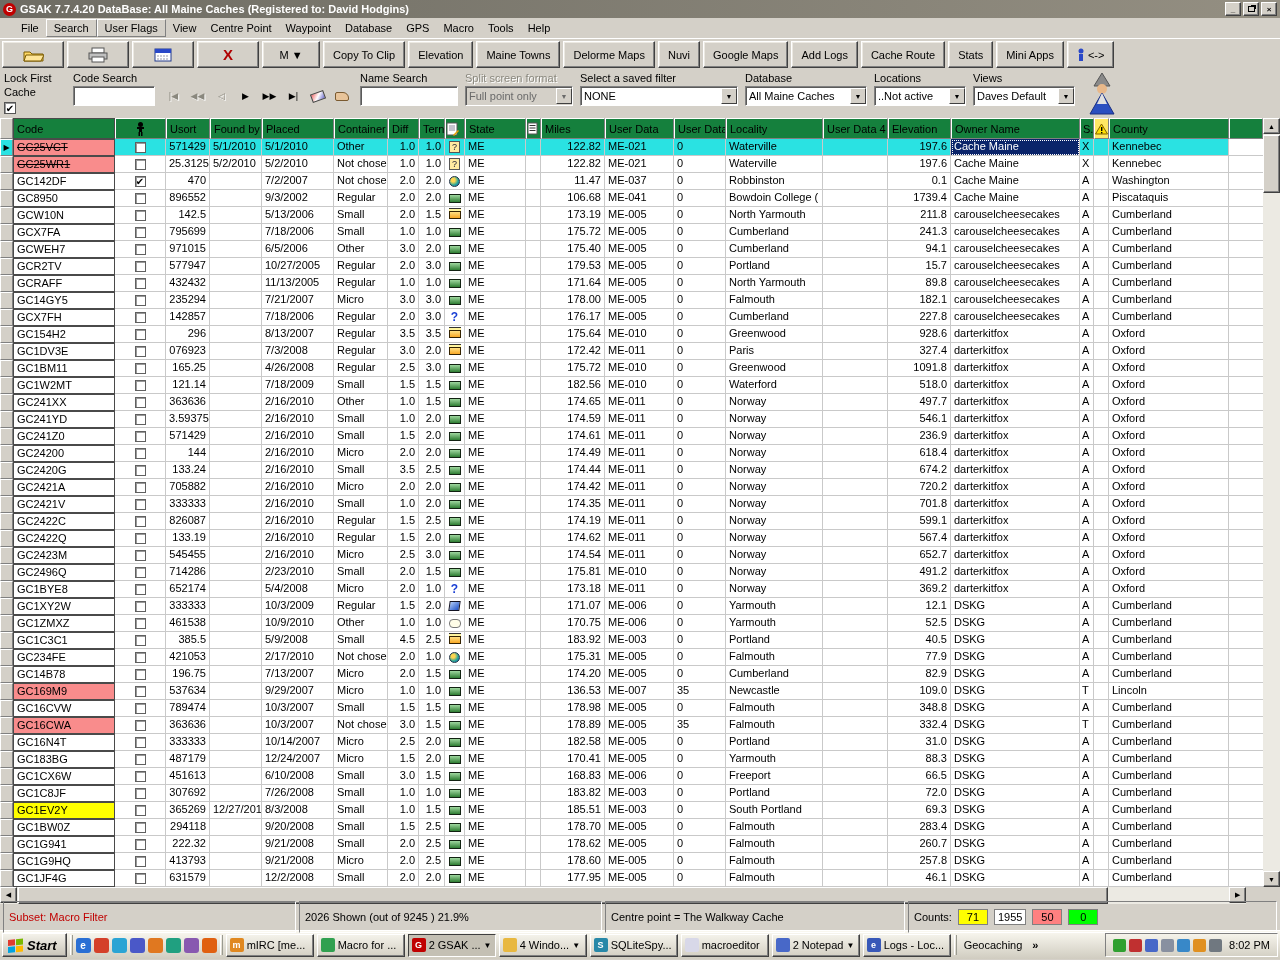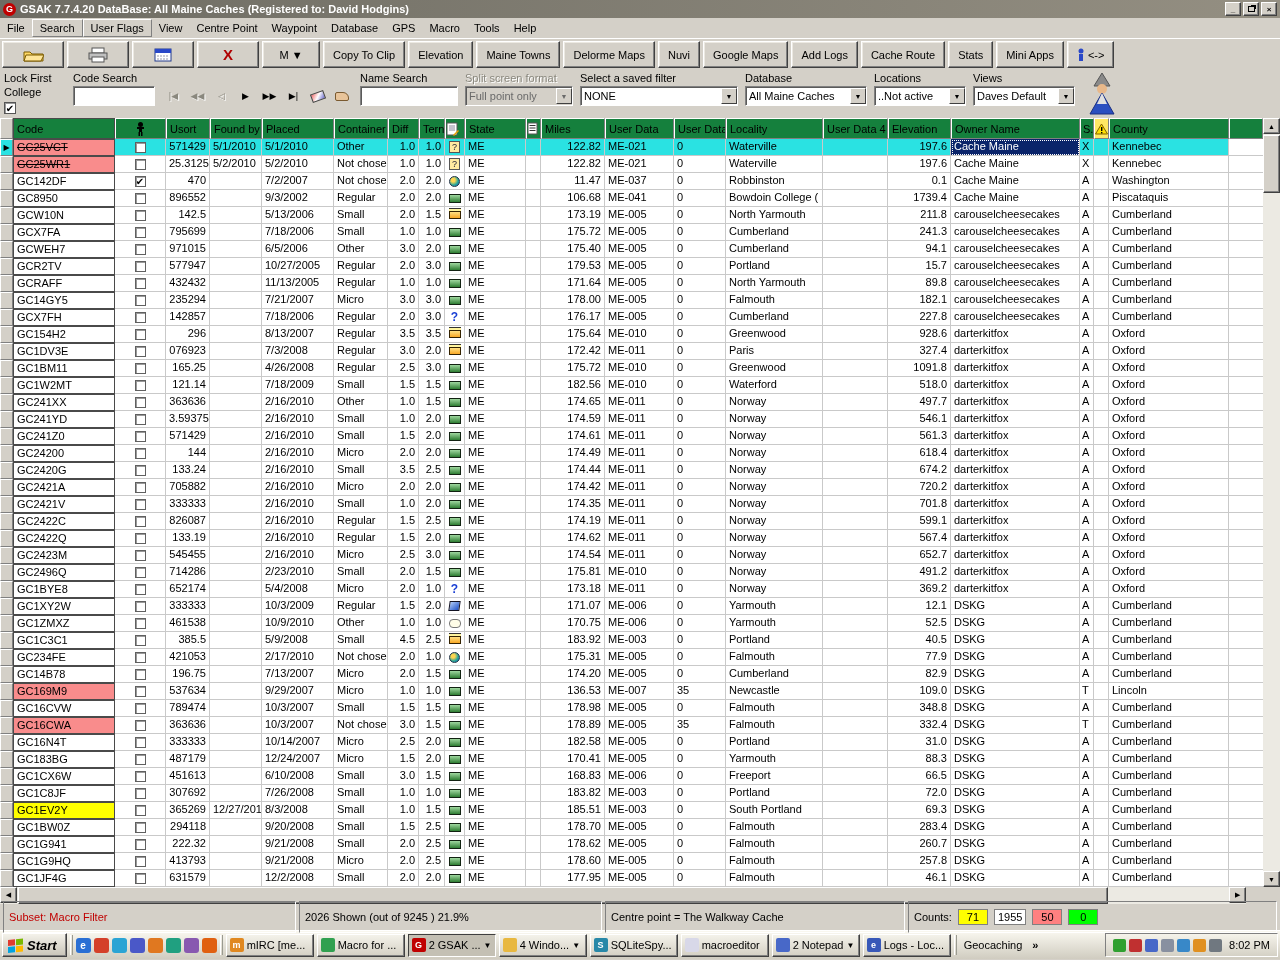--- a/index.html
+++ b/index.html
@@ -5,21 +5,21 @@
 *{box-sizing:border-box}
 html,body{margin:0;padding:0}
 body{width:1280px;height:960px;overflow:hidden;background:#d4d0c8;font:11px "Liberation Sans",sans-serif;color:#000}
 
 .titlebar{height:18px;background:linear-gradient(90deg,#6e6c63,#948f82);display:flex;align-items:center;padding:0 3px;color:#fff;font-weight:bold}
 .appicon{width:13px;height:13px;border-radius:50%;background:#c00000;color:#fff;font-size:9px;font-weight:bold;text-align:center;line-height:13px;margin-right:4px}
 .titletext{flex:1;white-space:nowrap;overflow:hidden}
 .winbtn{width:16px;height:14px;background:#d4d0c8;border:1px solid;border-color:#fff #404040 #404040 #fff;box-shadow:inset -1px -1px 0 #808080;margin-left:2px;color:#000;font-size:8px;display:flex;align-items:center;justify-content:center;font-weight:bold}
 .restore-glyph{width:7px;height:6px;border:1px solid #000;box-shadow:2px -2px 0 -1px #000}
 
-.menubar{height:20px;display:flex;align-items:center;padding-left:0}
+.menubar{height:20px;display:flex;align-items:center;padding-left:14px}
 .menu-item{padding:2px 7px;white-space:nowrap}
 .menu-item.raised{border:1px solid;border-color:#fff #808080 #808080 #fff}
 
 .toolbar{height:33px;display:flex;align-items:stretch;padding:2px 2px 3px;border-top:1px solid #fff}
 .tbtn{background:#d4d0c8;border:1px solid;border-color:#fff #404040 #404040 #fff;box-shadow:inset -1px -1px 0 #808080,inset 1px 1px 0 #ece9e2;margin-right:3px;display:flex;align-items:center;justify-content:center;padding:0 9px;white-space:nowrap}
 .tbtn.icononly{width:62px}
 .redx{color:#b00000;font-weight:bold;font-size:15px}
 
 .filterbar{height:47px;display:flex;align-items:flex-start;padding:1px 4px 2px;gap:7px}
 .fgroup{display:flex;flex-direction:column}
@@ -180,21 +180,21 @@
         <circle cx="4" cy="3" r="2.5" fill="#2a48c8"></circle>
         <rect x="2" y="6" width="4" height="7" fill="#2a48c8"></rect>
       </svg>
       <span>&lt;-&gt;</span>
     </span>
 </div>
 
 <div class="filterbar">
   <div class="fgroup" style="width:62px">
     <span class="flabel">Lock First</span>
-    <span class="flabel">College</span>
+    <span class="flabel">Cache</span>
     <span class="cbox">✔</span>
   </div>
   <div class="fgroup" style="width:82px">
     <span class="flabel">Code Search</span>
     <input class="txt" value="" style="">
   </div>
   <div class="vcr">
     <span class="vbtn dis">|◀</span>
     <span class="vbtn dis">◀◀</span>
     <span class="vbtn dis">◁</span>
@@ -748,21 +748,21 @@
           <span class="gc c-diff num">1.5</span>
           <span class="gc c-terr num">2.0</span>
           <span class="gc c-type"><span class="ticon t-trad"></span></span>
           <span class="gc c-state">ME</span>
           <span class="gc c-flag2"></span>
           <span class="gc c-miles num">174.61</span>
           <span class="gc c-ud">ME-011</span>
           <span class="gc c-ud2">0</span>
           <span class="gc c-loc">Norway</span>
           <span class="gc c-ud4"></span>
-          <span class="gc c-elev num">561.3</span>
+          <span class="gc c-elev num">236.9</span>
           <span class="gc c-owner">darterkitfox</span>
           <span class="gc c-s">A</span>
           <span class="gc c-warn"></span>
           <span class="gc c-county">Oxford</span>
           <span class="c-fill"></span>
         </div>
         <div class="grow">
           <span class="gc c-sel"></span>
           <span class="gc c-code">GC24200</span>
           <span class="gc c-found"><span class="cb"></span></span>

